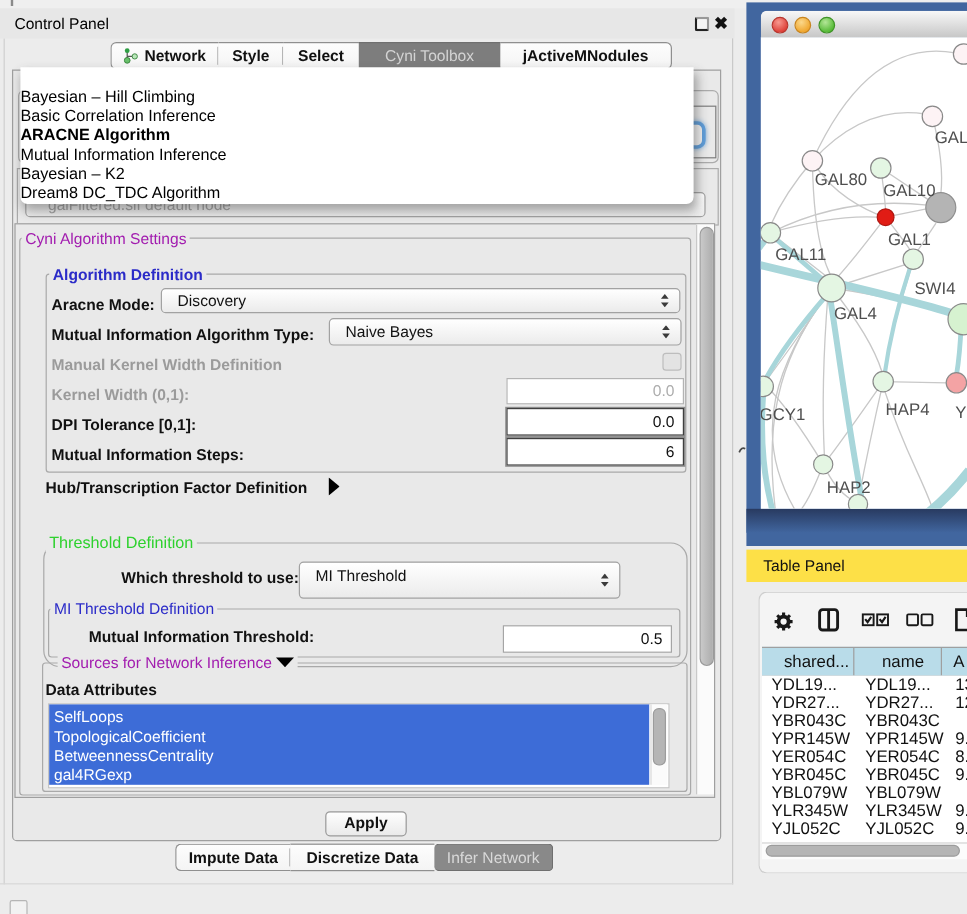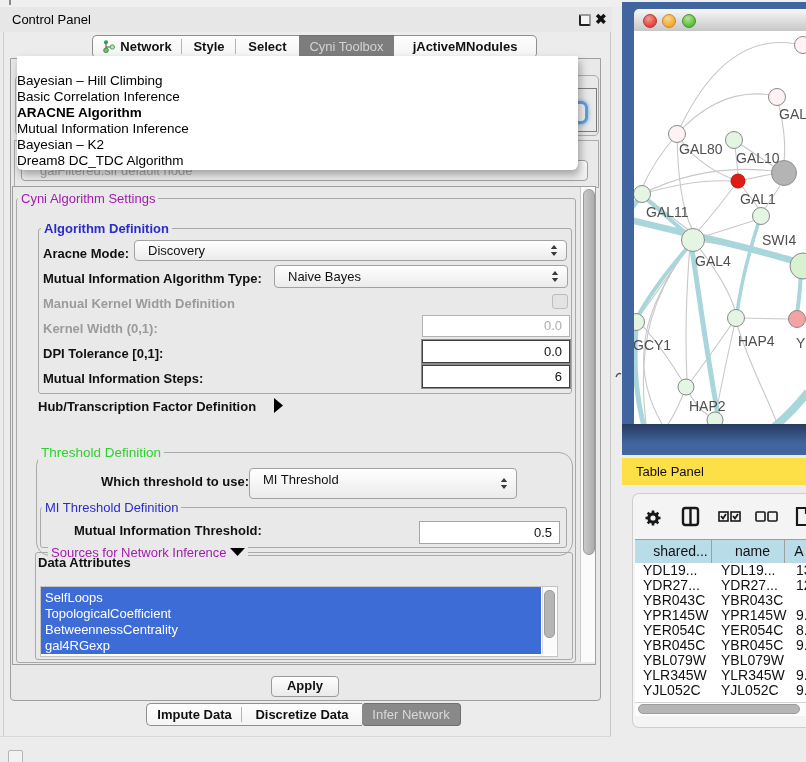--- a/index.html
+++ b/index.html
@@ -85,21 +85,21 @@
 
   <div class="abs tabbar">
     <div class="tab first" style="width:90px;"><svg width="12" height="15" viewBox="0 0 12 15" style="margin-right:5px">
           <path d="M3 4 L3 11 M3 8 L9 8" stroke="#555" stroke-width="1" fill="none"></path>
           <circle cx="3" cy="3.2" r="2" fill="#2f9e44"></circle>
           <circle cx="3" cy="11.3" r="2.4" fill="#69c06b" stroke="#2f7d33" stroke-width=".7"></circle>
           <circle cx="9.3" cy="8" r="2.2" fill="#b8e6b9" stroke="#2f7d33" stroke-width=".7"></circle>
         </svg>Network<span class="sep"></span></div>
     <div class="tab" style="width:54px;">Style<span class="sep"></span></div>
     <div class="tab" style="width:63px;">Select</div>
-    <div class="tab sel" style="width:95px;">Cyni Toolbox</div>
+    <div class="tab sel" style="width:118px;">Cyni Toolbox</div>
     <div class="tab last" style="width:143px;">jActiveMNodules</div>
   </div>
 
   <div class="abs" id="tabpanel">
     <div class="abs" id="panelA"></div>
     <div class="abs" id="boxA"></div>
     <div class="abs" id="combofrag"></div>
     <div class="abs" style="left:3px;top:81px;width:583px;height:46px;border:1px solid #ababab;"></div>
     <div class="abs" id="combo2">galFiltered.sif default node</div>
     <div class="abs" id="scrollpane">
@@ -149,21 +149,21 @@
           <div class="abs fs" style="left:3px;top:54px;width:525px;height:39px;">
             <span class="lg blue" style="left:1px;">MI Threshold Definition</span>
             <label class="row" style="left:9px;top:15px;padding-left:24px;">Mutual Information Threshold:</label>
             <div class="tf" style="left:378px;top:13px;width:141px;height:23px;line-height:21px;">0.5</div>
           </div>
         </div>
         <div class="abs fs" id="fsSrc" style="left:18px;top:353px;width:536px;height:106px;">
           <span class="lg" style="font-weight:normal;left:12px;">Sources for Network Inference <svg width="15" height="9" viewBox="0 0 15 9" style="vertical-align:1px;">
                 <path d="M0 1 L15 1 L7.5 9 Z" fill="#000"></path>
               </svg></span>
-          <label class="row" style="left:2px;top:2px;">Data Attributes</label>
+          <label class="row" style="left:2px;top:14px;">Data Attributes</label>
           <div class="abs" id="listbox" style="left:4px;top:33px;width:516px;height:69px;background:#fff;border:1px solid #c4c4c4;">
             <div class="abs" style="left:0;top:0;width:500px;height:67px;background:#3d6cd7;color:#fff;font-size:13px;padding-top:3px;box-sizing:border-box;">
               <div style="height:16px;line-height:15.5px;padding-left:4px;">SelfLoops</div>
               <div style="height:16px;line-height:15.5px;padding-left:4px;">TopologicalCoefficient</div>
               <div style="height:16px;line-height:15.5px;padding-left:4px;">BetweennessCentrality</div>
               <div style="height:16px;line-height:15.5px;padding-left:4px;">gal4RGexp</div>
             </div>
             <div class="abs" style="right:1px;top:0;width:13px;height:67px;background:#fbfbfb;border-left:1px solid #d9d9d9;">
               <div class="abs" style="left:1px;top:3px;width:9px;height:46px;background:#b5b5b5;border:1px solid #9c9c9c;border-radius:5px;"></div>
             </div>

